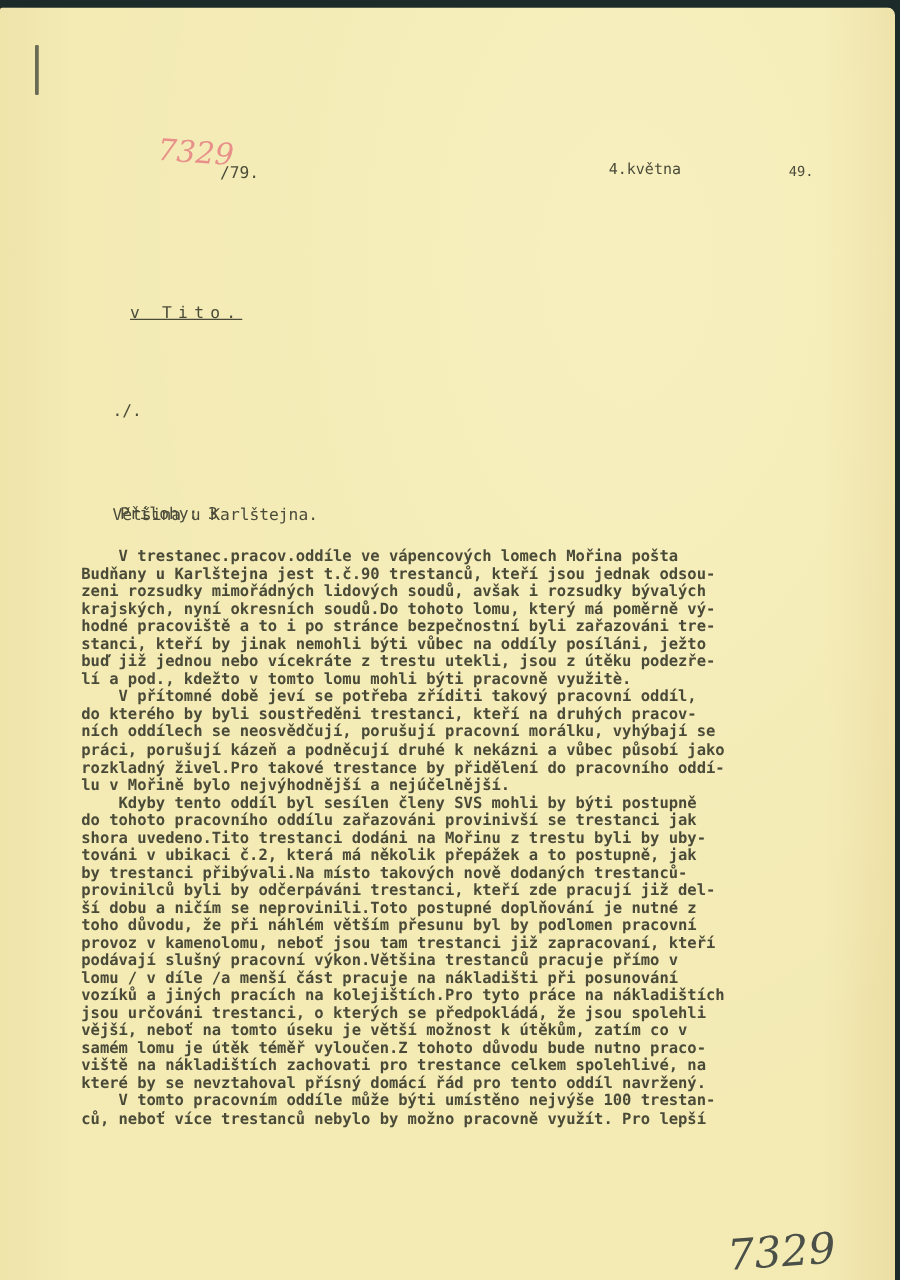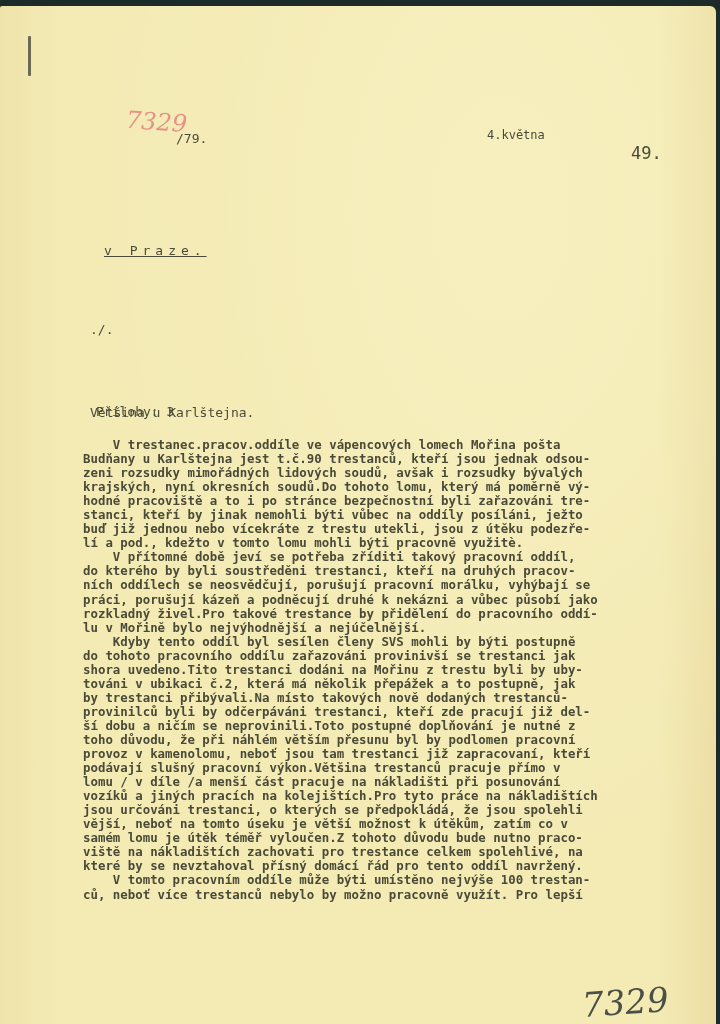--- a/index.html
+++ b/index.html
@@ -47,28 +47,28 @@
       left: 126px;
       top: 102px;
       font-family: "DejaVu Serif", serif;
       font-style: italic;
       font-size: 24px;
       color: #e8908a;
       transform: rotate(4deg);
     }
     .ref-suffix { left: 176px; top: 125px; font-size: 13px; }
     .date { left: 487px; top: 122px; font-size: 12px; text-align: center; }
-    .year { left: 631px; top: 137px; font-size: 17px; }
+    .year { left: 631px; top: 125px; font-size: 11px; }
     .addressee { left: 104px; top: 206px; font-size: 13px; }
     .city { left: 104px; top: 237px; font-size: 13px; text-decoration: underline; letter-spacing: 5px; }
     .enclosure-mark { left: 90px; top: 316px; font-size: 13px; }
     .subject { left: 90px; top: 347px; font-size: 13px; line-height: 24px; }
     .attachments { left: 96px; top: 398px; font-size: 13px; }
     .body-text {
-      left: 83px;
+      left: 65px;
       top: 432px;
       font-size: 12.4px;
       line-height: 14.05px;
       font-weight: bold;
       color: #4a4a38;
     }
     .body-text .ln { display: block; }
     .handwritten {
       position: absolute;
       left: 582px;
@@ -84,21 +84,21 @@
 <body>
 
 <div class="page">
   <div class="staple"></div>
 
   <div class="ref-number">7329</div>
   <div class="mono ref-suffix">/79.</div>
   <div class="mono date">4.května</div>
   <div class="mono year">49.</div>
 
-  <div class="mono city">v Praze.</div>
+  <div class="mono city">v Tito.</div>
 
   <div class="mono enclosure-mark">./.</div>
 
   <div class="mono subject">
     <span style="display:block">Většina u Karlštejna.</span>
   </div>
 
   <div class="mono attachments">Přílohy: 3</div>
 
   <div class="mono body-text" id="body-text"><span class="ln">    V trestanec.pracov.oddíle ve vápencových lomech Mořina pošta</span><span class="ln">Budňany u Karlštejna jest t.č.90 trestanců, kteří jsou jednak odsou-</span><span class="ln">zeni rozsudky mimořádných lidových soudů, avšak i rozsudky bývalých</span><span class="ln">krajských, nyní okresních soudů.Do tohoto lomu, který má poměrně vý-</span><span class="ln">hodné pracoviště a to i po stránce bezpečnostní byli zařazováni tre-</span><span class="ln">stanci, kteří by jinak nemohli býti vůbec na oddíly posíláni, ježto</span><span class="ln">buď již jednou nebo vícekráte z trestu utekli, jsou z útěku podezře-</span><span class="ln">lí a pod., kdežto v tomto lomu mohli býti pracovně využitè.</span><span class="ln">    V přítomné době jeví se potřeba zříditi takový pracovní oddíl,</span><span class="ln">do kterého by byli soustředěni trestanci, kteří na druhých pracov-</span><span class="ln">ních oddílech se neosvědčují, porušují pracovní morálku, vyhýbají se</span><span class="ln">práci, porušují kázeň a podněcují druhé k nekázni a vůbec působí jako</span><span class="ln">rozkladný živel.Pro takové trestance by přidělení do pracovního oddí-</span><span class="ln">lu v Mořině bylo nejvýhodnější a nejúčelnější.</span><span class="ln">    Kdyby tento oddíl byl sesílen členy SVS mohli by býti postupně</span><span class="ln">do tohoto pracovního oddílu zařazováni provinivší se trestanci jak</span><span class="ln">shora uvedeno.Tito trestanci dodáni na Mořinu z trestu byli by uby-</span><span class="ln">továni v ubikaci č.2, která má několik přepážek a to postupně, jak</span><span class="ln">by trestanci přibývali.Na místo takových nově dodaných trestanců-</span><span class="ln">provinilců byli by odčerpáváni trestanci, kteří zde pracují již del-</span><span class="ln">ší dobu a ničím se neprovinili.Toto postupné doplňování je nutné z</span><span class="ln">toho důvodu, že při náhlém větším přesunu byl by podlomen pracovní</span><span class="ln">provoz v kamenolomu, neboť jsou tam trestanci již zapracovaní, kteří</span><span class="ln">podávají slušný pracovní výkon.Většina trestanců pracuje přímo v</span><span class="ln">lomu / v díle /a menší část pracuje na nákladišti při posunování</span><span class="ln">vozíků a jiných pracích na kolejištích.Pro tyto práce na nákladištích</span><span class="ln">jsou určováni trestanci, o kterých se předpokládá, že jsou spolehli</span><span class="ln">vější, neboť na tomto úseku je větší možnost k útěkům, zatím co v</span><span class="ln">samém lomu je útěk téměř vyloučen.Z tohoto důvodu bude nutno praco-</span><span class="ln">viště na nákladištích zachovati pro trestance celkem spolehlivé, na</span><span class="ln">které by se nevztahoval přísný domácí řád pro tento oddíl navržený.</span><span class="ln">    V tomto pracovním oddíle může býti umístěno nejvýše 100 trestan-</span><span class="ln">ců, neboť více trestanců nebylo by možno pracovně využít. Pro lepší</span></div>

